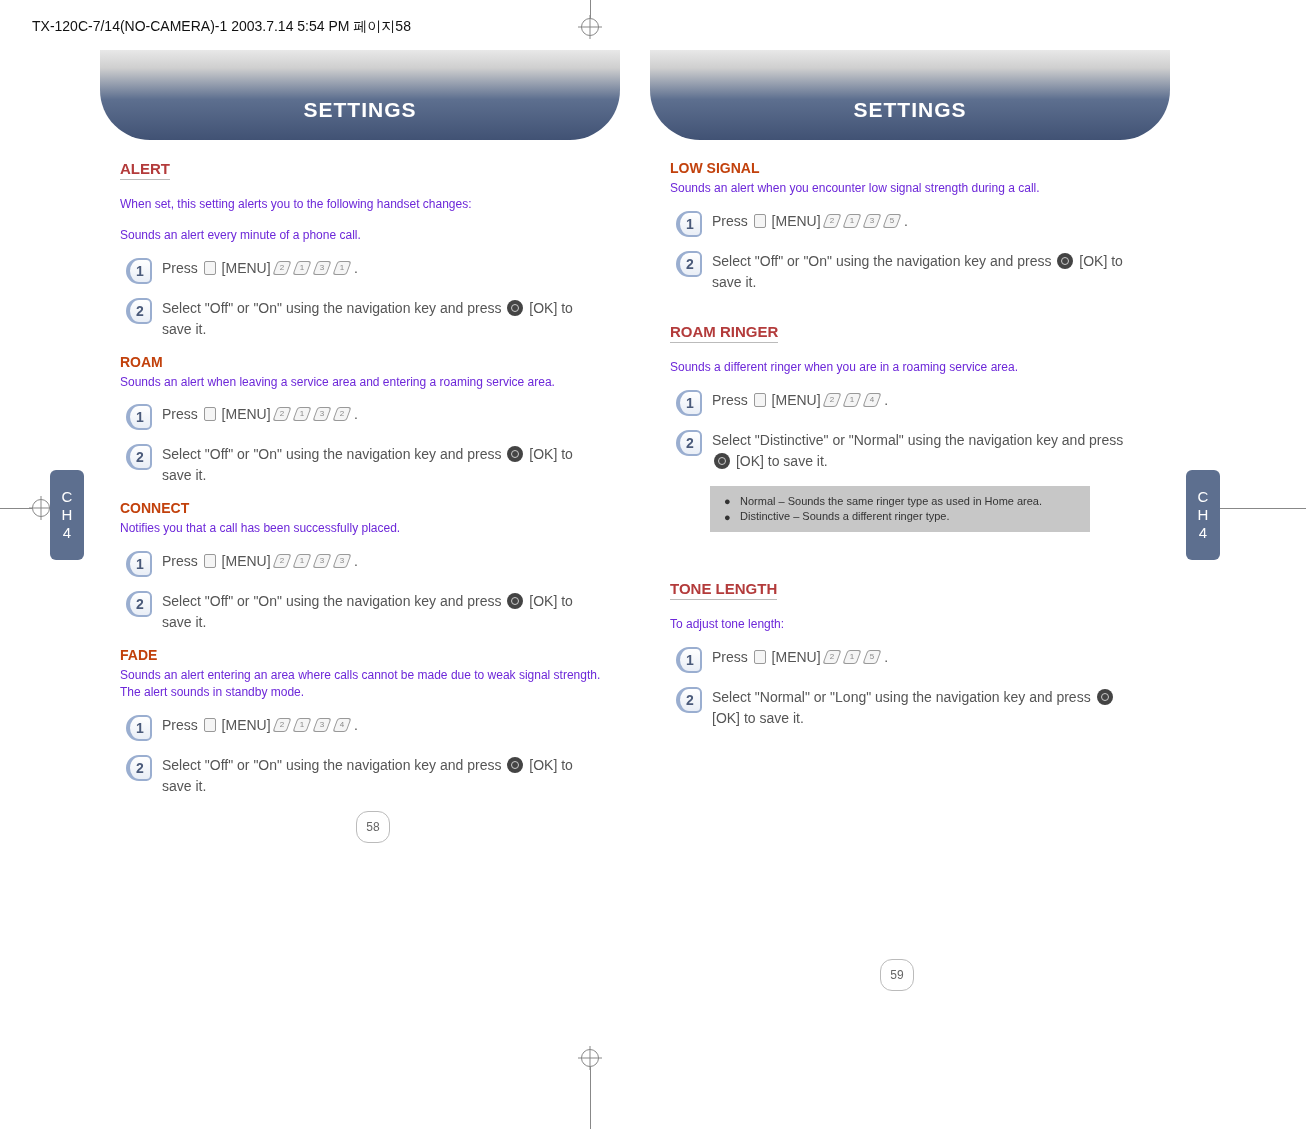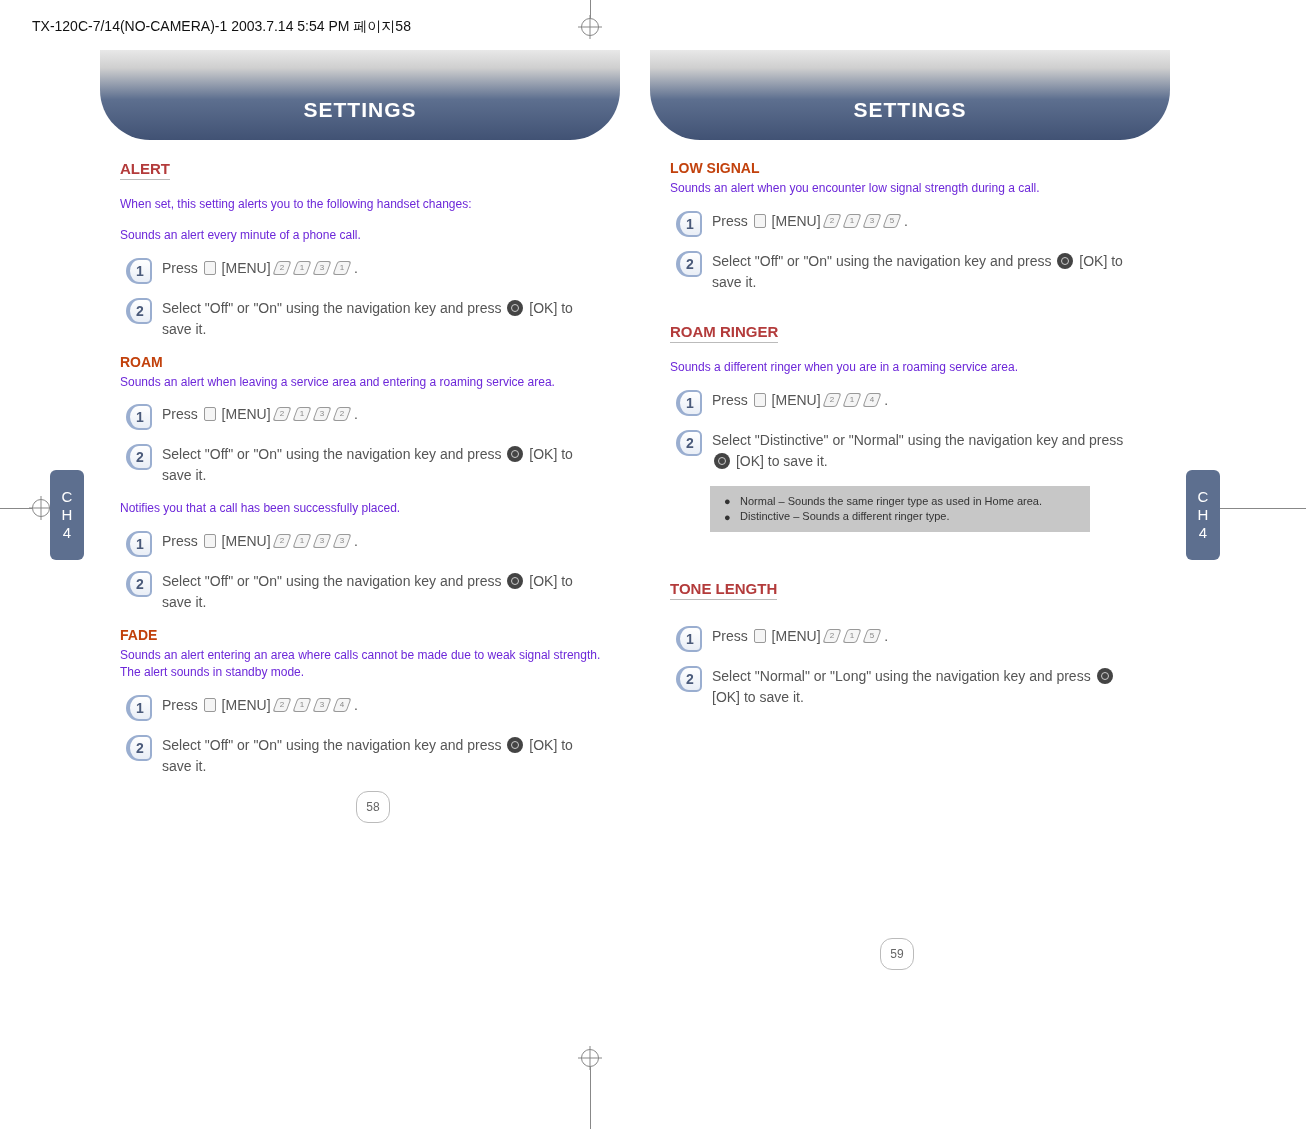--- a/index.html
+++ b/index.html
@@ -219,20 +219,21 @@
           <span class="softkey" data-ch="3"></span>
           <span class="softkey" data-ch="2"></span> .
         </div>
       </div>
       <div class="step">
         <div class="step-num">2</div>
         <div class="step-body">Select "Off" or "On" using the navigation key and press <span class="ok-btn"></span> [OK] to save it.</div>
       </div>
 
       
+      <div class="h-sub">CONNECT</div>
       <div class="sec-intro">Notifies you that a call has been successfully placed.</div>
       <div class="step">
         <div class="step-num">1</div>
         <div class="step-body">Press <span class="menu-icon"></span> [MENU]
           <span class="softkey" data-ch="2"></span>
           <span class="softkey" data-ch="1"></span>
           <span class="softkey" data-ch="3"></span>
           <span class="softkey" data-ch="3"></span> .
         </div>
       </div>
@@ -308,20 +309,21 @@
       </div>
       <div class="note-box">
         <span class="bullet b1">●</span>
         <span class="bullet b2">●</span>
         <div>Normal – Sounds the same ringer type as used in Home area.</div>
         <div>Distinctive – Sounds a different ringer type.</div>
       </div>
 
       
       <div class="h-sec" style="margin-top:30px">TONE LENGTH</div>
+      <div class="sec-intro">To adjust tone length:</div>
       <div class="step">
         <div class="step-num">1</div>
         <div class="step-body">Press <span class="menu-icon"></span> [MENU]
           <span class="softkey" data-ch="2"></span>
           <span class="softkey" data-ch="1"></span>
           <span class="softkey" data-ch="5"></span> .
         </div>
       </div>
       <div class="step">
         <div class="step-num">2</div>

